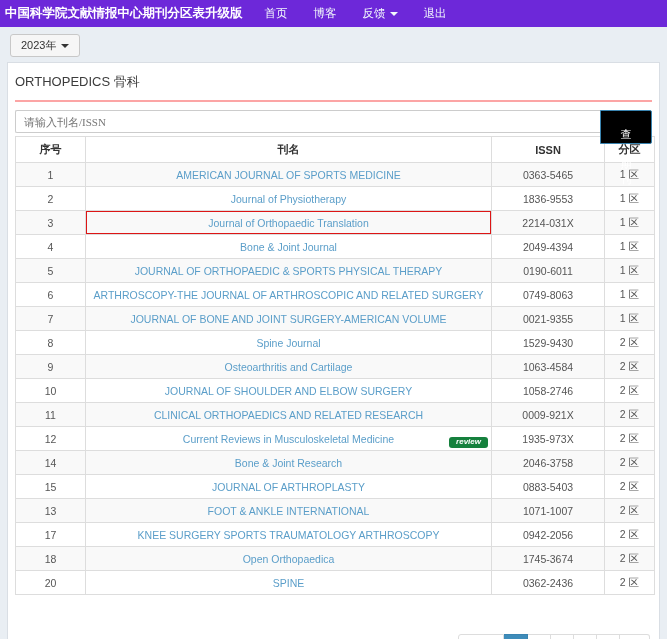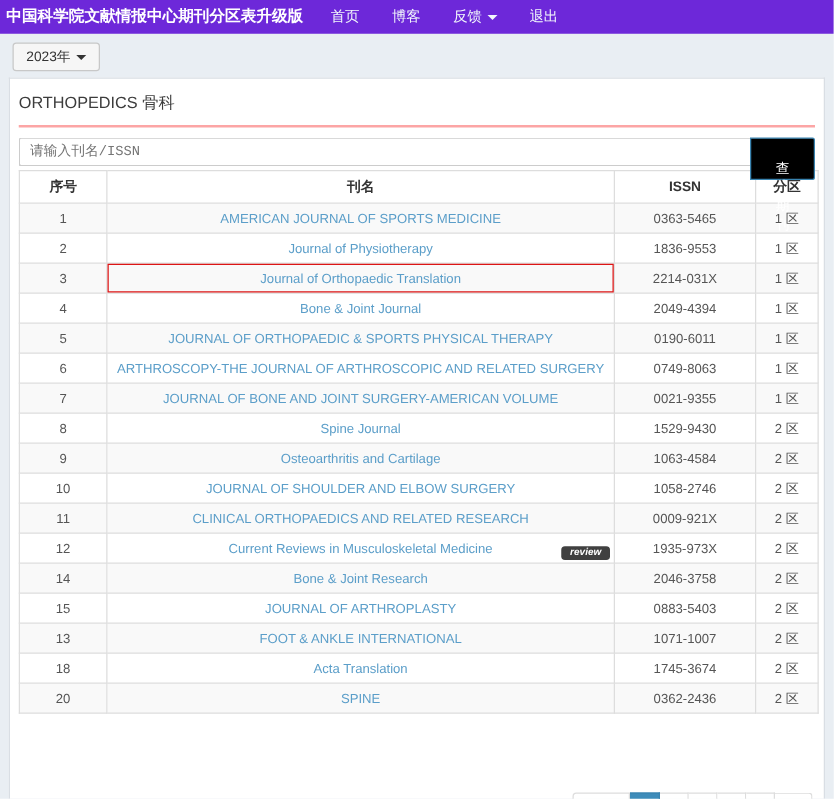--- a/index.html
+++ b/index.html
@@ -34,39 +34,39 @@
   }
   .panel-heading {
     margin:0 7px; padding:10px 0 9px; border-bottom:2px solid #fca5a5;
     font-size:13px; color:#3c3c3c;
   }
   
   .search-row { display:flex; margin:8px 7px 0; height:23px; }
   .search-input {
     flex:1; height:23px; box-sizing:border-box; border:1px solid #ccc; border-right:none;
     border-radius:2px 0 0 2px; padding:0 8px; font-size:11px; color:#555; outline:none;
-    font-family:Liberation Mono, monospace;
+    font-family:Liberation Serif, serif;
   }
   .search-btn {
     width:52px; height:23px; background:#000000; border:1px solid #3a84b0;
     border-radius:0 2px 2px 0; color:#fff; font-size:11px; cursor:pointer; padding:16px;
     font-family:Liberation Serif, serif;
   }
   
   table { border-collapse:collapse; table-layout:fixed; width:639px; margin:3px 7px 0; }
   th,td { border:1px solid #ddd; text-align:center; vertical-align:middle; padding:0 2px; overflow:hidden; }
   th { height:25px; font-size:11px; font-weight:bold; color:#333; background:#fff; }
   td { height:23px; font-size:10.5px; color:#555; }
   col.c-no { width:70px; } col.c-name { width:406px; } col.c-issn { width:113px; } col.c-div { width:50px; }
   tbody tr:nth-child(odd) { background:#f9f9f9; }
   tbody tr:nth-child(even) { background:#fff; }
   .name-cell { position:relative; }
   .journal-link { color:#5b9ec9; text-decoration:none; cursor:pointer; }
   .review-badge {
-    position:absolute; right:3px; bottom:2px; background:#404040; color:#fff;
+    position:absolute; right:3px; bottom:2px; background:#15803d; color:#fff;
     font-size:8px; font-weight:bold; font-style:italic; padding:1px 7px 2px; border-radius:3px; line-height:1;
   }
   .highlight-box {
     position:absolute; left:-2px; top:-2px; right:-2px; bottom:-2px;
     border:3px solid #dd1515; pointer-events:none;
   }
   .pagination { position:absolute; top:634px; right:17px; display:flex; list-style:none; margin:0; padding:0; }
   .page-item {
     height:28px; box-sizing:border-box; border:1px solid #ddd; border-left:none;
     background:#fff; color:#5b9ec9; font-size:11px; display:flex; align-items:center; justify-content:center;
@@ -213,22 +213,28 @@
           <td>0883-5403</td>
           <td>2 区</td>
         </tr>
         <tr>
           <td>13</td>
           <td class="name-cell"><a class="journal-link">FOOT &amp; ANKLE INTERNATIONAL</a></td>
           <td>1071-1007</td>
           <td>2 区</td>
         </tr>
         <tr>
+          <td>17</td>
+          <td class="name-cell"><a class="journal-link">KNEE SURGERY SPORTS TRAUMATOLOGY ARTHROSCOPY</a></td>
+          <td>0942-2056</td>
+          <td>2 区</td>
+        </tr>
+        <tr>
           <td>18</td>
-          <td class="name-cell"><a class="journal-link">Acta Translation</a></td>
+          <td class="name-cell"><a class="journal-link">Open Orthopaedica</a></td>
           <td>1745-3674</td>
           <td>2 区</td>
         </tr>
         <tr>
           <td>20</td>
           <td class="name-cell"><a class="journal-link">SPINE</a></td>
           <td>0362-2436</td>
           <td>2 区</td>
         </tr>
       </tbody>

